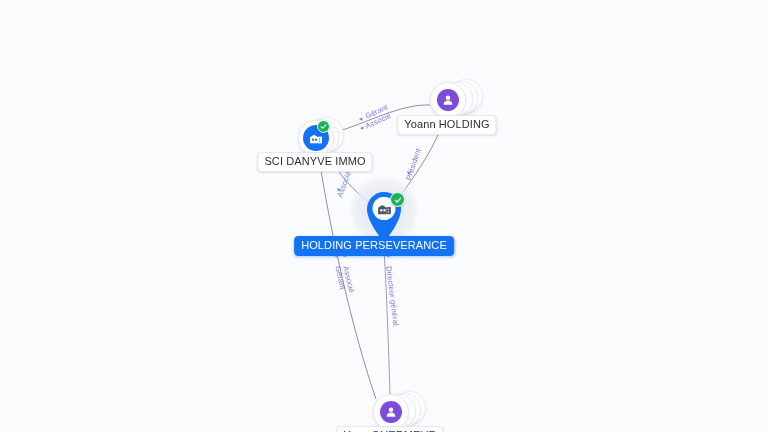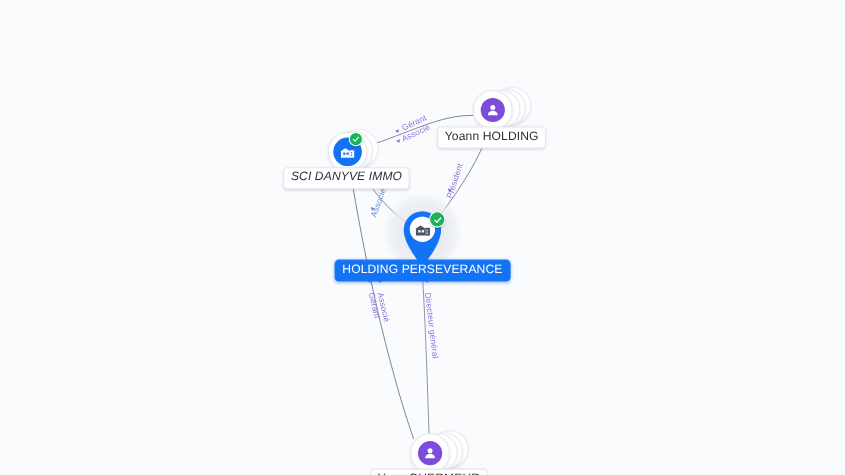--- a/index.html
+++ b/index.html
@@ -171,21 +171,21 @@
         <rect x="16.6" y="16" width="1.6" height="1.8" fill="#1473f5"></rect>
       </svg>
     </div>
   </div>
   <div class="badge-check" style="width:11px; height:11px; left:2px; top:-17px;">
     <svg width="7" height="7" viewBox="0 0 24 24">
       <path d="M4 12.5 L9.5 18 L20 6.5" fill="none" stroke="#ffffff" stroke-width="3.6" stroke-linecap="round" stroke-linejoin="round"></path>
     </svg>
   </div>
 </div>
-<div class="node-label label-plain" style="left:315px; top:152px;font-style:italic;">SCI DANYVE IMMO</div>
+<div class="node-label label-plain" style="left:315px; top:152px;">SCI DANYVE IMMO</div>
 
 <div class="node" style="left:447px; top:99px; width:0; height:0;">
   <div class="stack-ring" style="width:32px; height:32px; left:2px; top:-20px;"></div>
   <div class="stack-ring" style="width:32px; height:32px; left:-3px; top:-18px;"></div>
   <div class="stack-ring" style="width:32px; height:32px; left:-8px; top:-17px;"></div>
   <div class="disc" style="width:34px; height:34px; left:-17px; top:-17px;">
     <div class="inner-circle" style="width:22px;height:22px;background:#7c4ddb;">
       <svg width="14" height="14" viewBox="0 0 24 24">
         <circle cx="12" cy="8" r="3.9" fill="#ffffff"></circle>
         <path d="M4.4 20 C4.4 15.4 8 13 12 13 C16 13 19.6 15.4 19.6 20 Z" fill="#ffffff"></path>
@@ -211,21 +211,21 @@
       <rect x="16.6" y="12.5" width="1.6" height="1.8" fill="#ffffff"></rect>
       <rect x="16.6" y="16" width="1.6" height="1.8" fill="#ffffff"></rect>
     </svg>
   </div>
   <div class="badge-check" style="width:13px; height:13px; left:6px; top:-19px;">
     <svg width="8" height="8" viewBox="0 0 24 24">
       <path d="M4 12.5 L9.5 18 L20 6.5" fill="none" stroke="#ffffff" stroke-width="3.6" stroke-linecap="round" stroke-linejoin="round"></path>
     </svg>
   </div>
 </div>
-<div class="node-label label-selected" style="left:384px; top:236px;">HOLDING PERSEVERANCE</div>
+<div class="node-label label-selected" style="left:374px; top:236px;">HOLDING PERSEVERANCE</div>
 
 <div class="node" style="left:390px; top:411px; width:0; height:0;">
   <div class="stack-ring" style="width:32px; height:32px; left:2px; top:-20px;"></div>
   <div class="stack-ring" style="width:32px; height:32px; left:-3px; top:-18px;"></div>
   <div class="stack-ring" style="width:32px; height:32px; left:-8px; top:-17px;"></div>
   <div class="disc" style="width:34px; height:34px; left:-17px; top:-17px;">
     <div class="inner-circle" style="width:22px;height:22px;background:#7c4ddb;">
       <svg width="14" height="14" viewBox="0 0 24 24">
         <circle cx="12" cy="8" r="3.9" fill="#ffffff"></circle>
         <path d="M4.4 20 C4.4 15.4 8 13 12 13 C16 13 19.6 15.4 19.6 20 Z" fill="#ffffff"></path>

